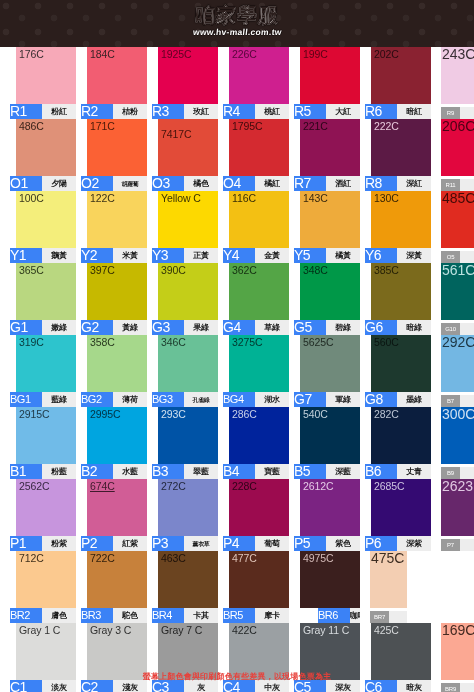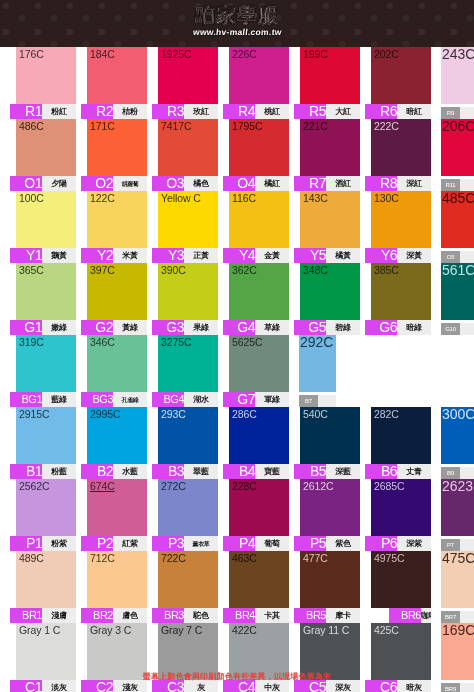--- a/index.html
+++ b/index.html
@@ -93,26 +93,26 @@
   }
   .labelbar {
     position:absolute;
     left:0; bottom:0;
     width:66px; height:15px;
     display:flex;
     align-items:stretch;
   }
   .lb-code {
     width:32px;
-    background:#d946ef;
+    background:#3b82f6;
     color:#ffffff;
     font-size:14px;
     font-weight:normal;
     line-height:15px;
-    text-align:right;
+    text-align:left;
     letter-spacing:-0.5px;
     font-family:"Liberation Sans", sans-serif;
   }
   .lb-name {
     flex:1;
     background:#ededed;
     color:#1a1a1a;
     font-family:"DejaVu Sans", sans-serif;
     font-size:8px;
     font-weight:bold;
@@ -261,21 +261,21 @@
         <div class="cell">
           <div class="swatch" style="background: rgb(251, 97, 52);"></div>
           <div class="code" style="color: rgb(74, 26, 8);">171C</div>
           <div class="labelbar">
             <div class="lb-code">O2</div>
             <div class="lb-name tight">胡蘿蔔</div>
           </div>
         </div>
         <div class="cell">
           <div class="swatch" style="background: rgb(226, 75, 56);"></div>
-          <div class="code" style="color: rgb(69, 18, 11);">7417C</div>
+          <div class="code" style="color: rgb(69, 18, 11); margin-top: 8px;">7417C</div>
           <div class="labelbar">
             <div class="lb-code">O3</div>
             <div class="lb-name">橘色</div>
           </div>
         </div>
         <div class="cell">
           <div class="swatch" style="background: rgb(212, 42, 48);"></div>
           <div class="code" style="color: rgb(64, 11, 13);">1795C</div>
           <div class="labelbar">
             <div class="lb-code">O4</div>
@@ -426,20 +426,28 @@
       <div class="row">
         <div class="cell">
           <div class="swatch" style="background: rgb(45, 196, 205);"></div>
           <div class="code" style="color: rgb(9, 58, 61);">319C</div>
           <div class="labelbar">
             <div class="lb-code" style="font-size: 11px;">BG1</div>
             <div class="lb-name">藍綠</div>
           </div>
         </div>
         <div class="cell">
+          <div class="swatch" style="background: rgb(166, 216, 139);"></div>
+          <div class="code" style="color: rgb(41, 58, 31);">358C</div>
+          <div class="labelbar">
+            <div class="lb-code" style="font-size: 11px;">BG2</div>
+            <div class="lb-name">薄荷</div>
+          </div>
+        </div>
+        <div class="cell">
           <div class="swatch" style="background: rgb(105, 193, 151);"></div>
           <div class="code" style="color: rgb(27, 59, 44);">346C</div>
           <div class="labelbar">
             <div class="lb-code" style="font-size: 11px;">BG3</div>
             <div class="lb-name tight">孔雀綠</div>
           </div>
         </div>
         <div class="cell">
           <div class="swatch" style="background: rgb(0, 178, 149);"></div>
           <div class="code" style="color: rgb(0, 55, 45);">3275C</div>
@@ -449,20 +457,28 @@
           </div>
         </div>
         <div class="cell">
           <div class="swatch" style="background: rgb(112, 138, 123);"></div>
           <div class="code" style="color: rgb(33, 44, 37);">5625C</div>
           <div class="labelbar">
             <div class="lb-code">G7</div>
             <div class="lb-name">軍綠</div>
           </div>
         </div>
+        <div class="cell">
+          <div class="swatch" style="background: rgb(29, 57, 46);"></div>
+          <div class="code" style="color: rgb(10, 21, 17);">560C</div>
+          <div class="labelbar">
+            <div class="lb-code">G8</div>
+            <div class="lb-name">墨綠</div>
+          </div>
+        </div>
         <div class="side first">
           <div class="side-swatch" style="background: rgb(115, 183, 227);"></div>
           <div class="side-code" style="color: rgb(29, 55, 69);">292C</div>
           <div class="side-labelbar">
             <div class="slb-code">B7</div>
             <div class="slb-pad"></div>
           </div>
         </div>
       </div>
       <div class="row">
@@ -575,28 +591,20 @@
         <div class="side first">
           <div class="side-swatch" style="background: rgb(103, 39, 107);"></div>
           <div class="side-code" style="color: rgb(224, 200, 226);">2623C</div>
           <div class="side-labelbar">
             <div class="slb-code">P7</div>
             <div class="slb-pad"></div>
           </div>
         </div>
       </div>
       <div class="row">
-        <div class="cell">
-          <div class="swatch" style="background: rgb(240, 203, 181);"></div>
-          <div class="code" style="color: rgb(62, 46, 36);">489C</div>
-          <div class="labelbar">
-            <div class="lb-code" style="font-size: 11px;">BR1</div>
-            <div class="lb-name">淺膚</div>
-          </div>
-        </div>
         <div class="cell">
           <div class="swatch" style="background: rgb(251, 201, 143);"></div>
           <div class="code" style="color: rgb(64, 48, 27);">712C</div>
           <div class="labelbar">
             <div class="lb-code" style="font-size: 11px;">BR2</div>
             <div class="lb-name">膚色</div>
           </div>
         </div>
         <div class="cell">
           <div class="swatch" style="background: rgb(199, 129, 59);"></div>

